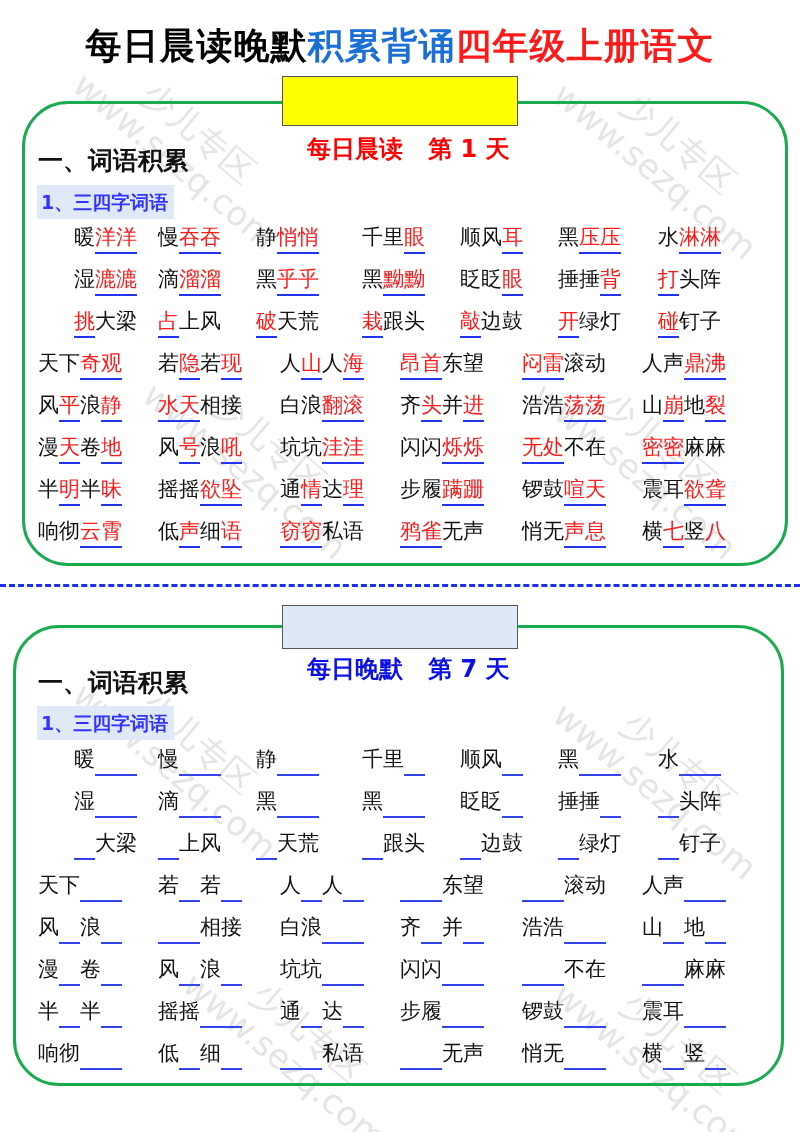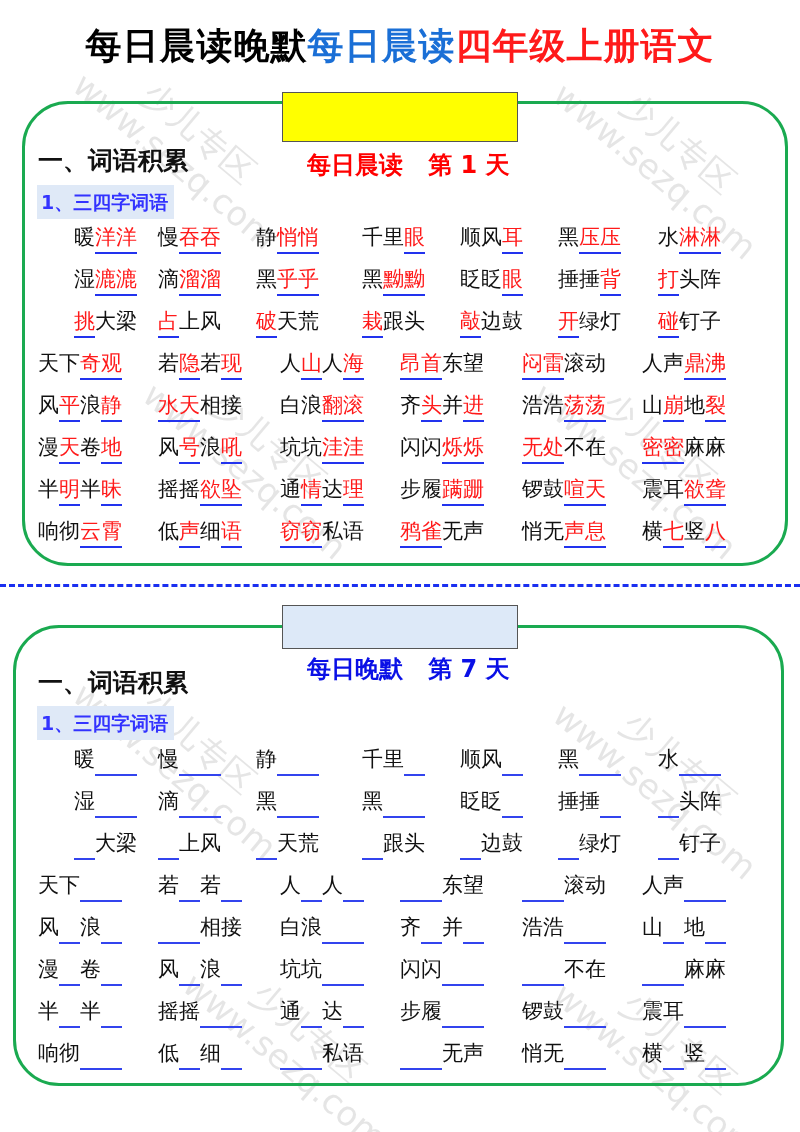--- a/index.html
+++ b/index.html
@@ -54,25 +54,25 @@
 <div class="watermark" style="left:60px;top:110px;"><span>少儿专区</span><br><span>www.sezq.com</span></div>
 <div class="watermark" style="left:540px;top:120px;"><span>少儿专区</span><br><span>www.sezq.com</span></div>
 <div class="watermark" style="left:130px;top:420px;"><span>少儿专区</span><br><span>www.sezq.com</span></div>
 <div class="watermark" style="left:520px;top:420px;"><span>少儿专区</span><br><span>www.sezq.com</span></div>
 <div class="watermark" style="left:60px;top:720px;"><span>少儿专区</span><br><span>www.sezq.com</span></div>
 <div class="watermark" style="left:540px;top:740px;"><span>少儿专区</span><br><span>www.sezq.com</span></div>
 <div class="watermark" style="left:170px;top:1010px;"><span>少儿专区</span><br><span>www.sezq.com</span></div>
 <div class="watermark" style="left:540px;top:1020px;"><span>少儿专区</span><br><span>www.sezq.com</span></div>
 
 <div class="title">
-  <span class="p1">每日晨读晚默</span><span class="p2">每日晨读</span><span class="p3">四年级上册语文</span>
+  <span class="p1">每日晨读晚默</span><span class="p2">积累背诵</span><span class="p3">四年级上册语文</span>
 </div>
 
 <div class="box box-top"></div>
-<div class="day-badge" style="left:282px;top:92px;width:236px;height:50px;background:#ffff00;color:#ff0000;border:1px solid #555;padding:0;text-align:center;line-height:48px;box-sizing:border-box;">
+<div class="day-badge" style="left:282px;top:76px;width:236px;height:50px;background:#ffff00;color:#ff0000;border:1px solid #555;padding:0;text-align:center;line-height:48px;box-sizing:border-box;">
   <span>每日晨读   第 1 天</span>
 </div>
 
 <div class="section-heading" style="left:38px;top:144px;">一、词语积累</div>
 <div class="sub-heading" style="left:37px;top:185px;">1、三四字词语</div>
 <div class="grid" id="grid-morning" style="left:38px;top:222px;">
     <div class="row" style="top: 0px;">
       <div class="word" style="left: 36px;">
         <span class="seg">暖</span>
         <span class="seg ans">洋洋</span>

